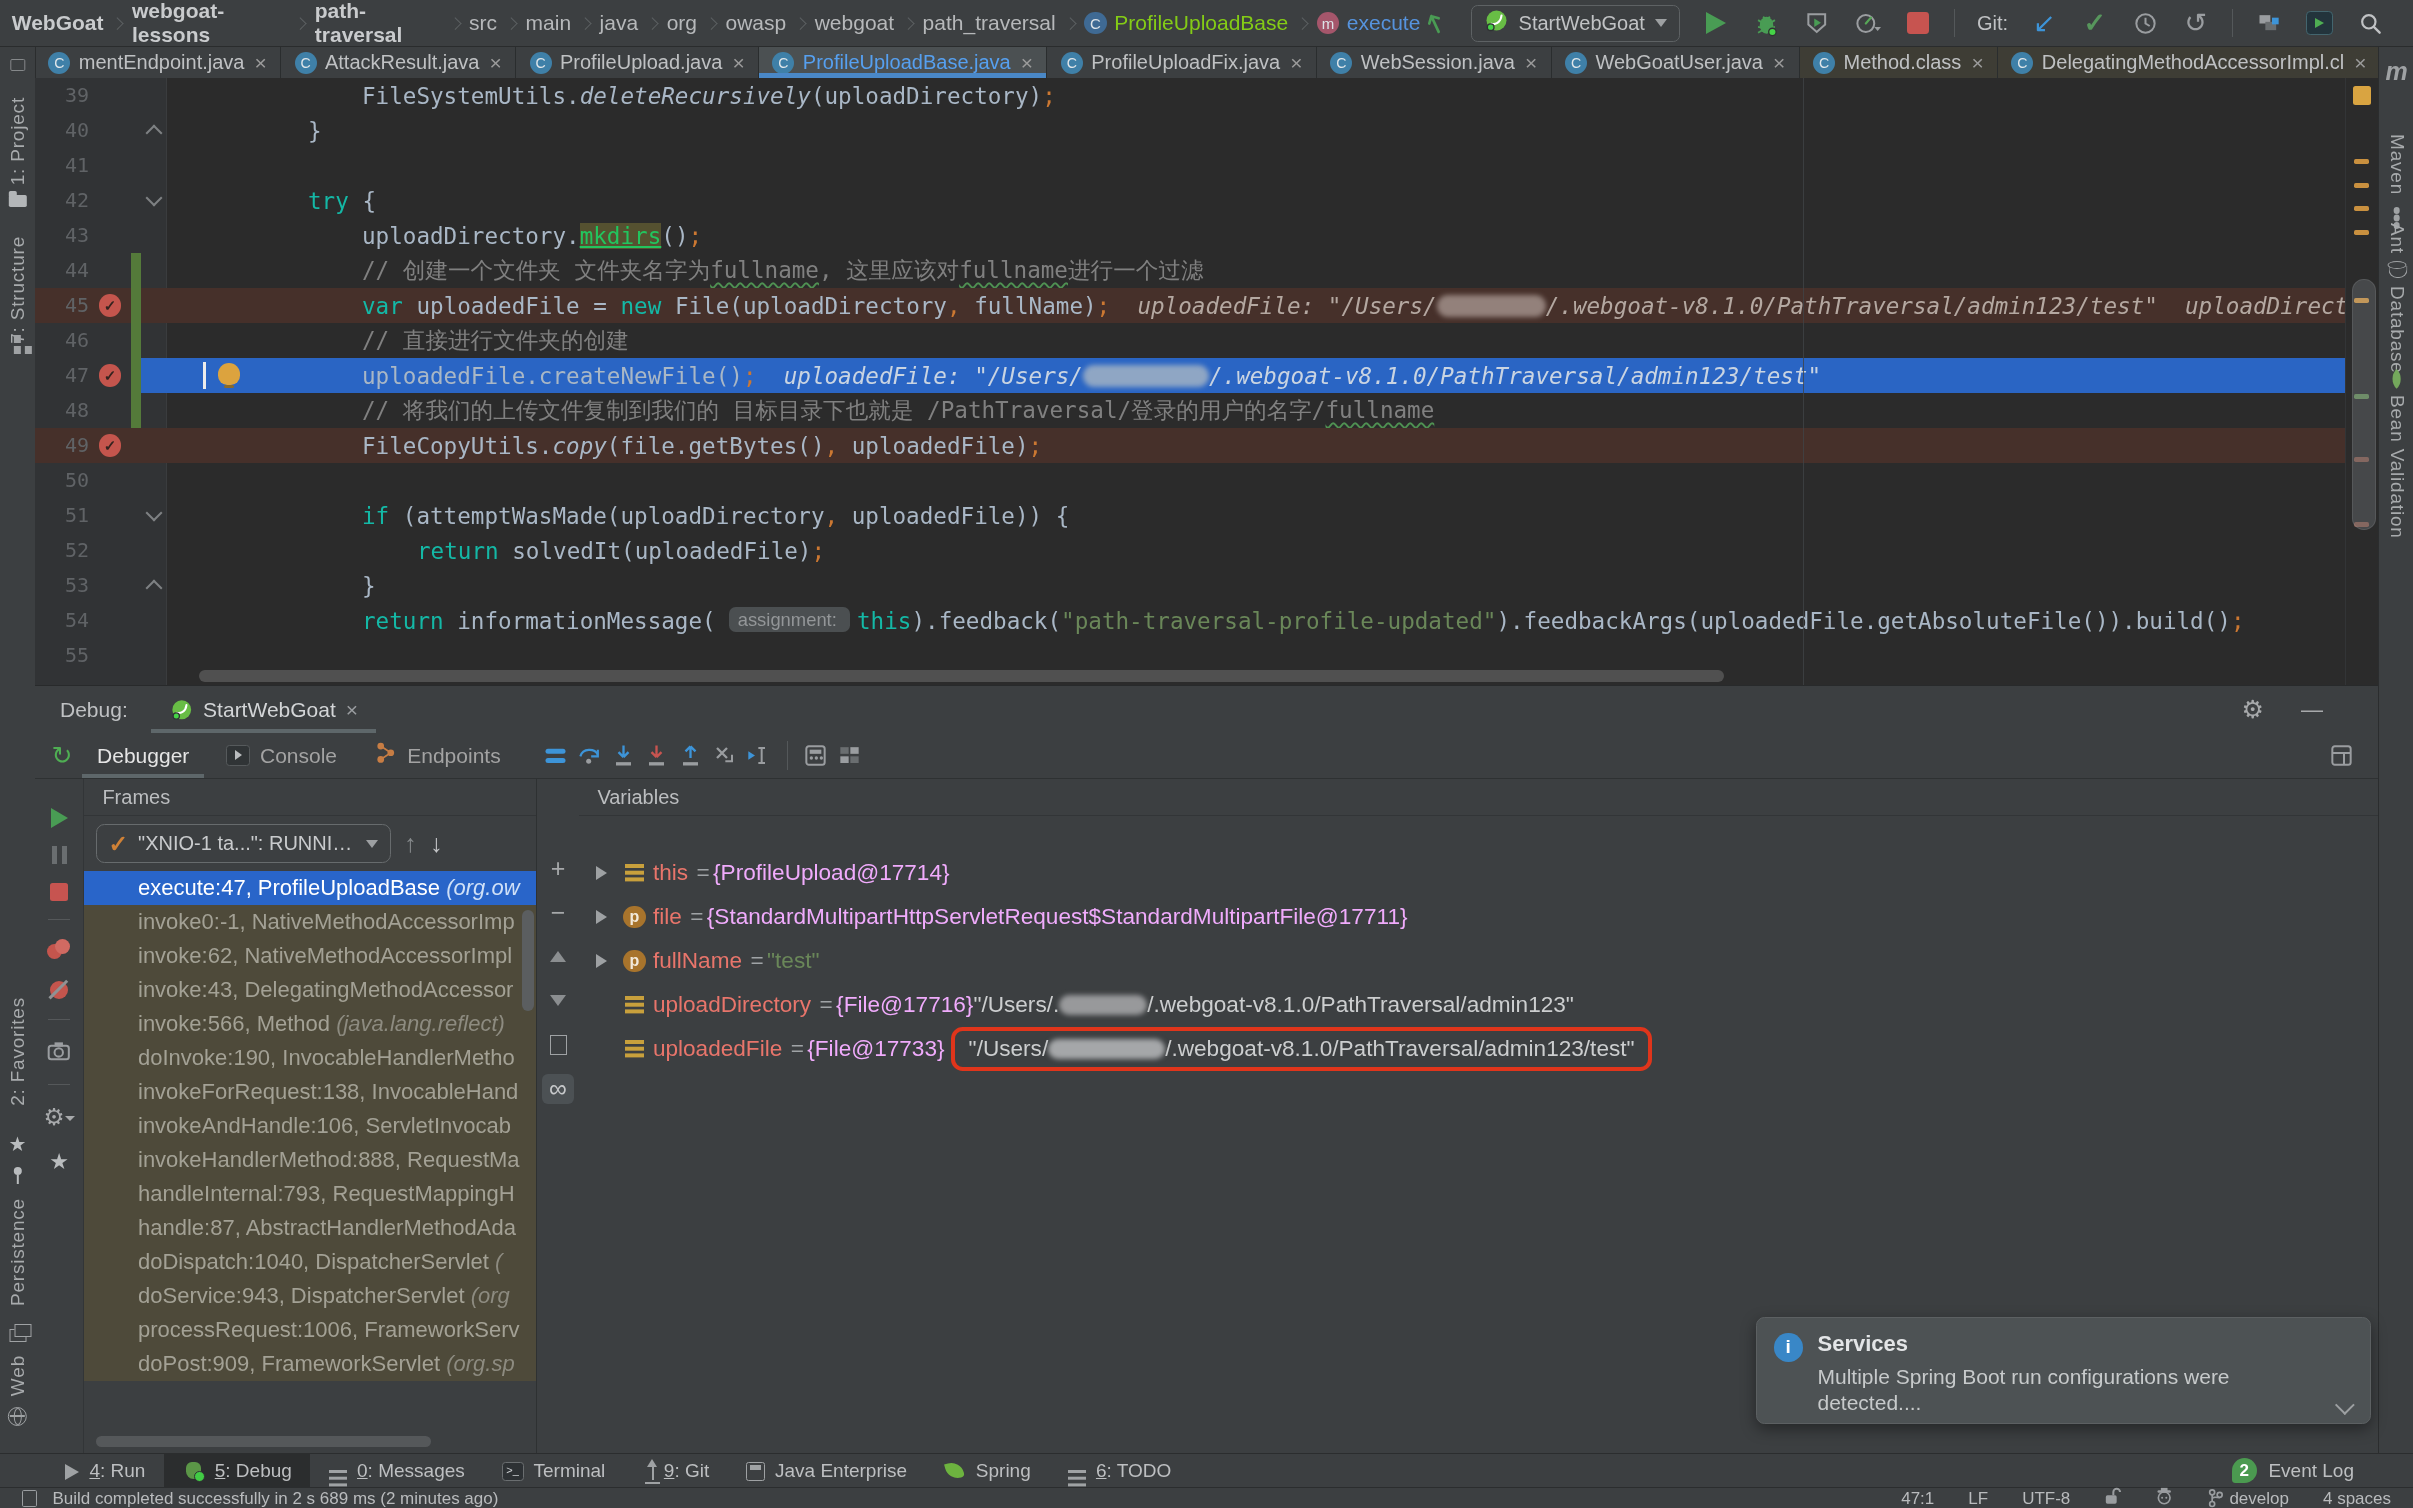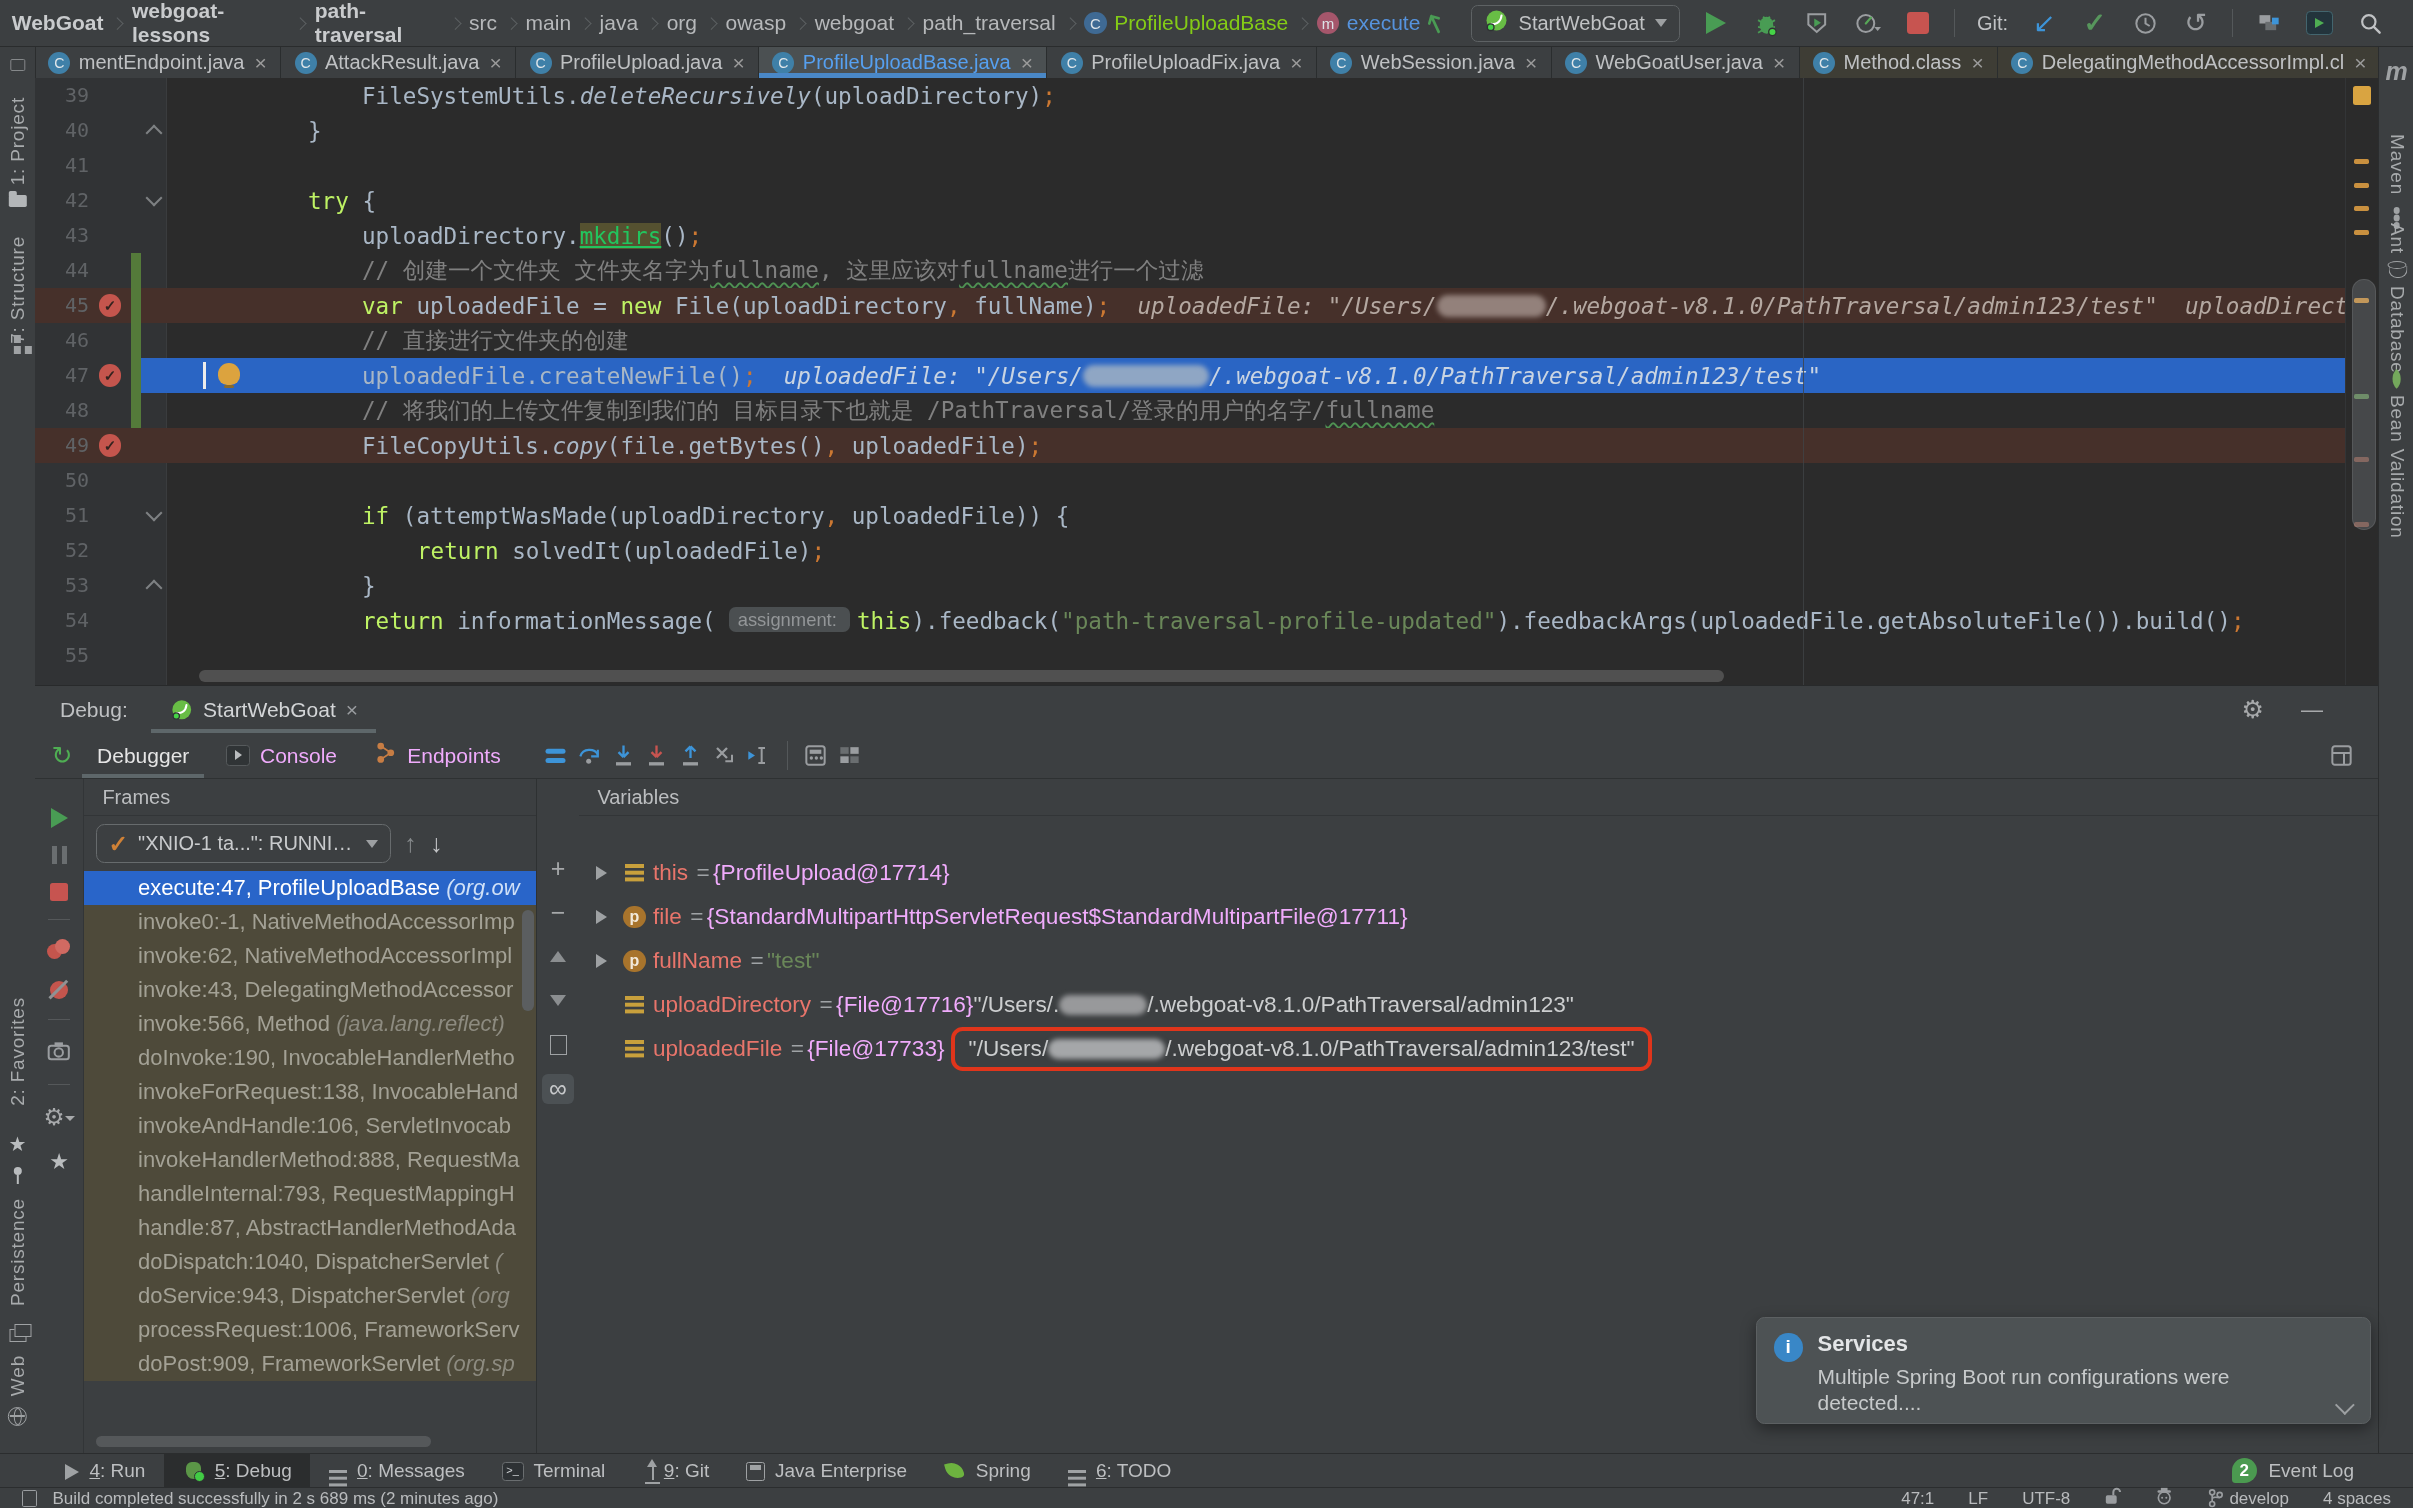--- a/index.html
+++ b/index.html
@@ -59,21 +59,21 @@
   .gf{width:25px;flex:none;display:flex;justify-content:center;align-items:center;}
   .fold{width:10px;height:10px;border-right:2.1px solid #7e8183;border-bottom:2.1px solid #7e8183;}
   .fold.down{transform:rotate(45deg);margin-top:-4.2px;}
   .fold.up{transform:rotate(-135deg);margin-top:4.2px;}
   .bpk{width:22.6px;height:22.6px;border-radius:50%;background:#c4554d;color:#33231f;font-size:15px;font-weight:bold;
        display:flex;align-items:center;justify-content:center;}
   .caret{position:absolute;left:168px;top:4.2px;width:2.5px;height:27px;background:#ececec;z-index:3;}
   .bulb{position:absolute;left:183px;top:5px;width:22px;height:22px;border-radius:50% 50% 42% 42%;background:#dca33e;z-index:3;}
   .bulb::after{content:"";position:absolute;left:5.9px;bottom:-3.4px;width:10px;height:3.4px;background:#8a6a2a;border-radius:1.7px;}
   .codeln{font-size:22.6px;font-family:"DejaVu Sans Mono","Liberation Mono",monospace;color:#a9b7c6;}
-  .tk-kw{color:#bef264;}
+  .tk-kw{color:#14b8a6;}
   .tk-pl{color:#a9b7c6;}
   .tk-pu{color:#cc7832;}
   .tk-cm{color:#808080;}
   .tk-cmw{color:#808080;text-decoration:underline wavy #4f9152 1.7px;text-underline-offset:4.2px;}
   .tk-str{color:#6a8759;}
   .tk-it{color:#a9b7c6;font-style:italic;}
   .tk-hl{background:#555130;color:#22c55e;text-decoration:underline;}
   .tk-hint{color:#b4a8a1;font-style:italic;}
   .ln.cur .tk-hint{color:#c9d4e2;}
   .tk-pill{background:#4b4f51;color:#939698;border-radius:6.7px;padding:1.7px 8.4px;font-size:18.4px;font-style:normal;
@@ -90,21 +90,21 @@
   #vthumb{position:absolute;right:2.5px;top:201px;width:23.5px;height:251px;border-radius:11.7px;background:rgba(170,178,186,.22);border:0.8px solid rgba(255,255,255,.09);box-sizing:border-box;}
   #hscroll{position:absolute;left:164px;bottom:4.2px;width:1525px;height:11.7px;border-radius:5.9px;background:rgba(166,166,166,.30);}
 
   
   #debug{position:absolute;left:35px;top:685px;width:2343px;height:768px;background:#3c3f41;border-top:1.7px solid #282a2b;box-sizing:border-box;}
   #dbg-header{height:47px;display:flex;align-items:center;padding:0 25px;font-size:21px;color:#bfc1c3;}
   #dbg-session-tab{position:relative;height:100%;display:flex;align-items:center;gap:10px;padding:0 18.4px;margin-left:23.5px;color:#d3d5d7;}
   #dbg-session-tab::after{content:"";position:absolute;left:0;right:0;bottom:0;height:4.2px;background:#5e676a;}
   #dbg-header-right{margin-left:auto;display:flex;align-items:center;gap:37px;padding-right:30px;color:#a7a9ab;font-size:25px;}
   #dbg-toolbar{height:45px;display:flex;align-items:center;border-bottom:0.8px solid #2e3132;padding-left:13.4px;gap:6.7px;}
-  .dtab{font-size:21px;color:#f0abfc;padding:0 15px;height:100%;display:flex;align-items:center;gap:10px;position:relative;}
+  .dtab{font-size:21px;color:#a3a3a3;padding:0 15px;height:100%;display:flex;align-items:center;gap:10px;position:relative;}
   .dtab.sel{color:#e5e5e5;}
   .dtab.sel::after{content:"";position:absolute;left:0;right:0;bottom:0;height:4.2px;background:#5e676a;}
   .dico{width:27px;height:27px;display:flex;align-items:center;justify-content:center;flex:none;}
   #dbg-body{position:relative;display:flex;height:675px;}
   #dbg-strip{width:49px;border-right:0.8px solid #323537;display:flex;flex-direction:column;align-items:center;padding-top:28.5px;gap:18.4px;box-sizing:border-box;}
   .strip-sep{width:22px;height:0.8px;background:#55585a;}
   #frames-panel{width:453px;border-right:0.8px solid #2e3132;position:relative;box-sizing:border-box;overflow:hidden;}
   .phdr{height:37px;display:flex;align-items:center;padding-left:18.4px;font-size:20px;color:#bcbec0;border-bottom:0.8px solid #323537;box-sizing:border-box;}
   #thread-row{display:flex;align-items:center;height:55px;padding:0 11.7px;gap:13.4px;}
   #thread-select{display:flex;align-items:center;gap:10px;border:1.7px solid #676b6d;border-radius:8.4px;height:39px;padding:0 11.7px;width:295px;box-sizing:border-box;font-size:20px;color:#c9cbcd;white-space:nowrap;overflow:hidden;}

